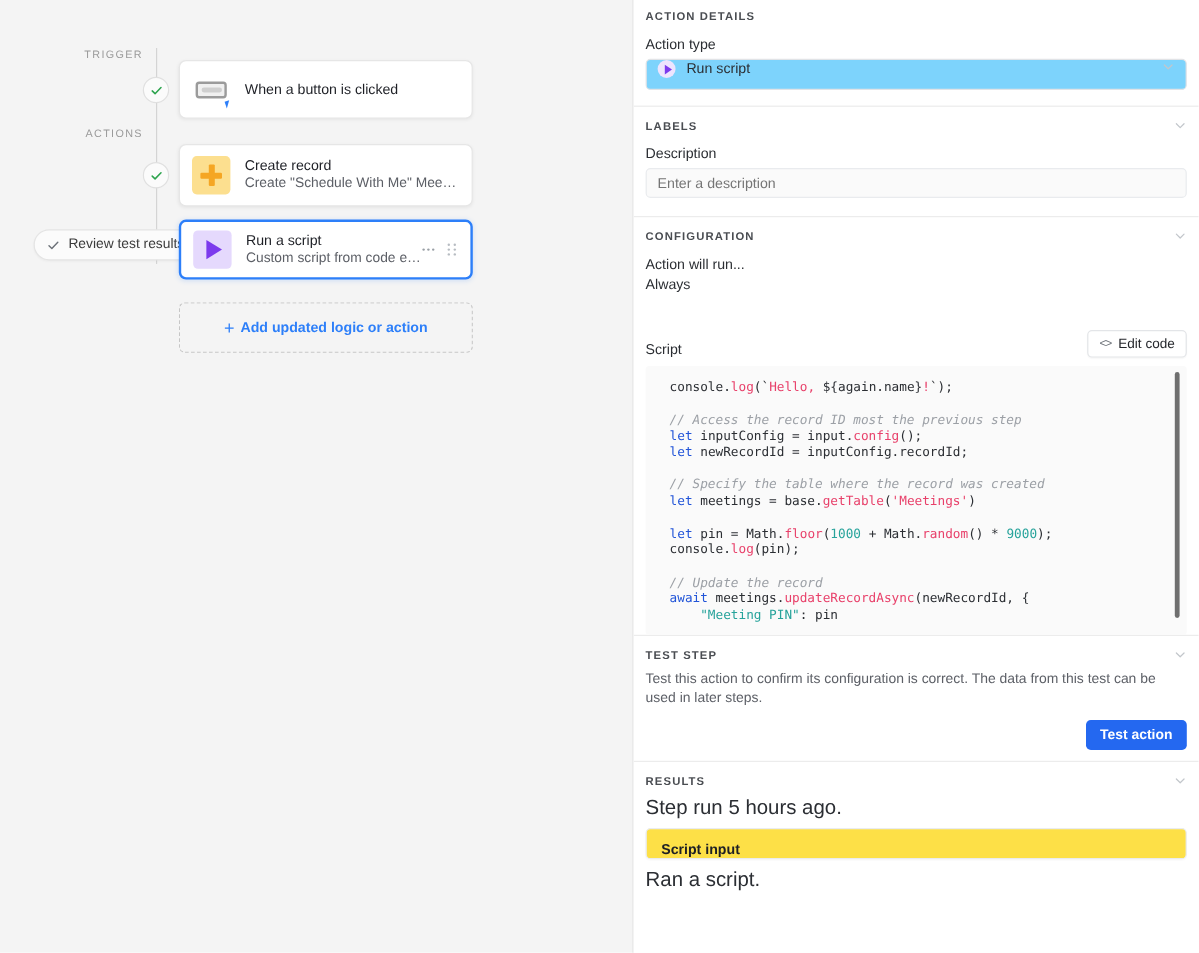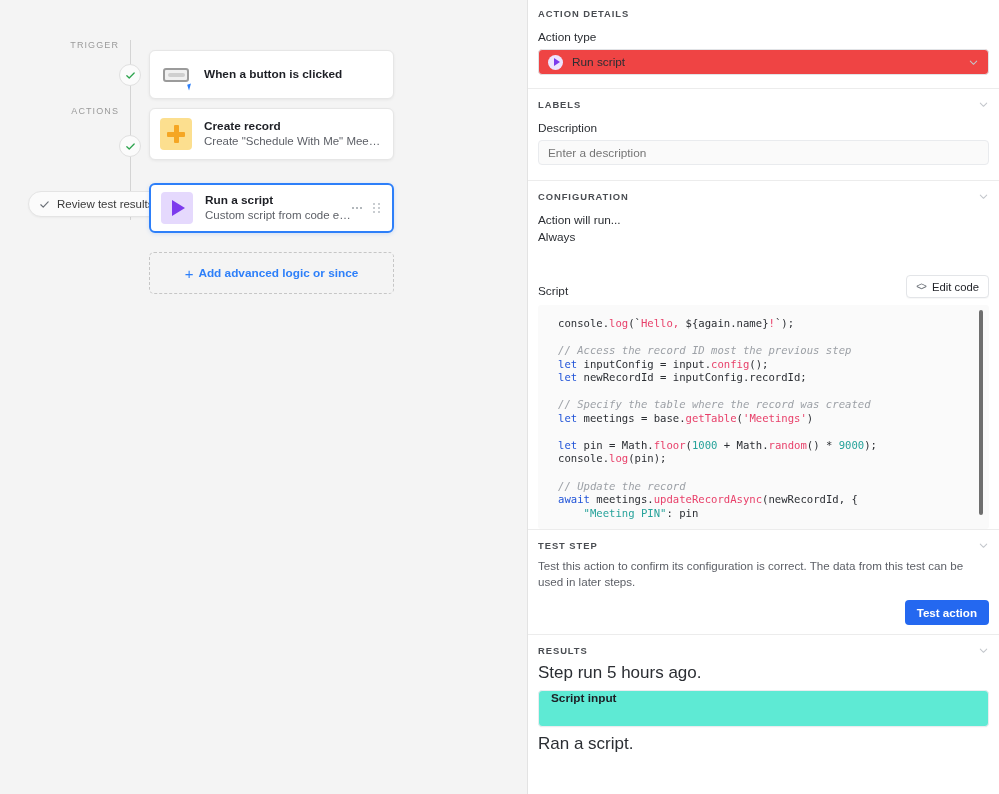--- a/index.html
+++ b/index.html
@@ -57,21 +57,21 @@
     width: 245px;
     background: #fff;
     border: 1px solid #e6e6e6;
     border-radius: 6px;
     box-shadow: 0 1px 3px rgba(0,0,0,.06);
     display: flex; align-items: center;
     padding: 0 10px;
     cursor: pointer;
   }
   .card.trigger { top: 50px; height: 49px; }
-  .card.create  { top: 108px; height: 52px; }
+  .card.create  { top: 120px; height: 52px; }
   .card.script  {
     top: 183px; height: 50px;
     border: 2px solid #2d7ff9;
     box-shadow: 0 1px 4px rgba(45,127,249,.18);
   }
   .card-icon {
     width: 32px; height: 32px; border-radius: 4px;
     flex: 0 0 32px;
     display: flex; align-items: center; justify-content: center;
     margin-right: 12px;
@@ -108,21 +108,21 @@
   .icon-create .plus::after  { top: 6.5px; left: 0; height: 5px; width: 18px; }
   .icon-script { background: #e5d9fd; }
   .icon-script .tri {
     width: 0; height: 0; margin-left: 3px;
     border-left: 13px solid #7c3aed;
     border-top: 8px solid transparent;
     border-bottom: 8px solid transparent;
   }
   .card-text { flex: 1 1 auto; min-width: 0; }
   .card-title {
-    font-size: 11.8px; font-weight: bold; color: #1d1f25;
+    font-size: 11.8px; font-weight: normal; color: #1d1f25;
     line-height: 15px; white-space: nowrap;
   }
   .card-sub {
     font-size: 11.5px; color: #5c5f66; line-height: 15px;
     white-space: nowrap; overflow: hidden; text-overflow: ellipsis;
   }
   .card-tools { display: flex; align-items: center; gap: 11px; padding-right: 2px; }
   .dots3 { display: flex; gap: 2px; }
   .dots3 i { width: 2px; height: 2px; background: #9aa0a6; border-radius: 50%; display: block; }
   .grip { display: grid; grid-template-columns: 2px 2px; grid-gap: 2px 3px; }
@@ -151,21 +151,21 @@
   .chev {
     width: 11px; height: 11px; color: #c2c6cb; flex: 0 0 11px;
     cursor: pointer;
   }
   .chev svg { width: 11px; height: 11px; display: block; }
   .field-label {
     font-size: 11.8px; color: #2b2e33; margin-top: 11px; margin-bottom: 5px;
   }
   .select-box {
     height: 26px; border: 1px solid #e1e3e6; border-radius: 4px;
-    background: #ef4444; display: flex; align-items: center;
+    background: #7dd3fc; display: flex; 
     padding: 0 9px; gap: 9px; cursor: pointer;
     font-size: 11.8px; color: #2b2e33;
   }
   .select-box .mini-icon {
     width: 15px; height: 15px; border-radius: 50%; background: #ede4fe;
     display: flex; align-items: center; justify-content: center;
     flex: 0 0 15px;
   }
   .select-box .mini-icon .tri {
     width: 0; height: 0; margin-left: 2px;
@@ -234,22 +234,22 @@
   
   .warn {
     display: flex; gap: 9px; margin-top: 7px;
   }
   .warn-bar { width: 3px; background: #f5b32c; border-radius: 2px; flex: 0 0 3px; }
   .warn-txt { font-size: 11.4px; color: #5c5f66; line-height: 15.5px; }
   .lnk { color: #2d7ff9; font-weight: bold; cursor: pointer; }
   .ok { color: #11a444; font-size: 11.6px; font-weight: bold; margin-top: 10px; }
   .ran { font-size: 17px; color: #2b2e33; margin-top: 7px; }
   .acc-box {
-    border: 1px solid #eaecef; border-radius: 4px; background: #5eead4;
-    height: 37px; display: flex; align-items: flex-start; justify-content: space-between;
+    border: 1px solid #eaecef; border-radius: 4px; background: #fde047;
+    height: 26px; display: flex; align-items: flex-end; justify-content: space-between;
     padding: 0 12px; margin-top: 7px; cursor: pointer;
     box-shadow: 0 1px 1px rgba(0,0,0,.02);
   }
   .acc-title { font-size: 11.8px; font-weight: bold; color: #1d1f25; }
 </style>
 </head>
 <body>
 
 <div id="app">
 
@@ -318,21 +318,21 @@
             <i></i>
             <i></i>
             <i></i>
             <i></i>
           </span>
       </div>
     </div>
 
     <div class="add-box">
       <span class="plus-sm">+</span>
-      <span>Add advanced logic or since</span>
+      <span>Add updated logic or action</span>
     </div>
   </div>
 
   <div class="detail-panel">
 
     <div style="padding:8px 10px 13px 10px;">
       <div class="sec-head">
         <span>ACTION DETAILS</span>
       </div>
       <div class="field-label">Action type</div>

